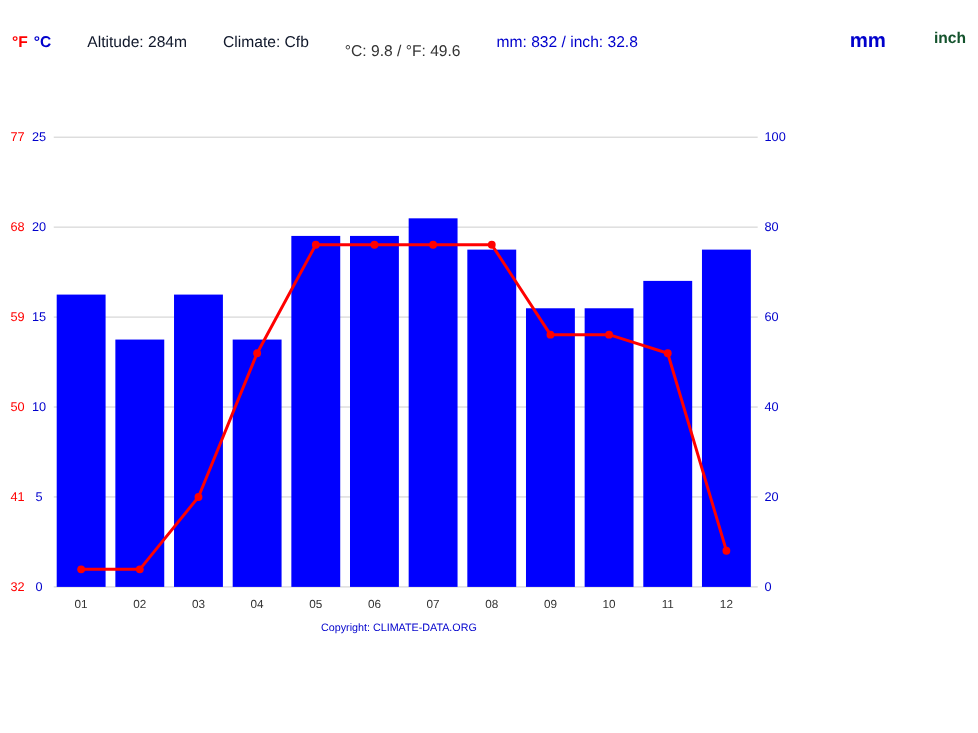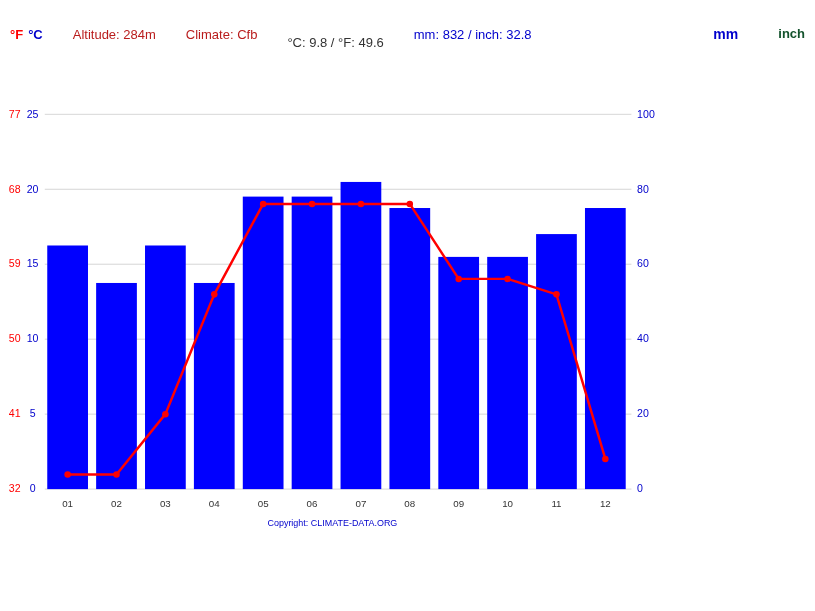--- a/index.html
+++ b/index.html
@@ -22,30 +22,30 @@
     }
 
     .header-axes {
       display: flex;
       gap: 5px;
     }
 
     .header-f { color: red; font-weight: bold; font-size: 13px; }
     .header-c { color: #00c; font-weight: bold; font-size: 13px; }
 
-    .header-info { color: #b91c1c; font-size: 13px; }
+    .header-info { color: #0f172a; font-size: 13px; }
     .header-temp { color: #333; font-size: 13px; margin-top: 17px; }
     .header-mm { color: #00c; font-size: 13px; text-align: right; }
 
     .right-labels {
       margin-left: auto;
       display: flex;
       gap: 8px;
     }
-    .label-mm { color: #00c; font-weight: bold; font-size: 14px; }
+    .label-mm { color: #00c; font-weight: bold; font-size: 17px; }
     .label-inch { color: #14532d; font-weight: bold; font-size: 13px; margin-left: 32px; }
 
     .chart-area {
       position: relative;
       width: 664px;
       height: 520px;
     }
 
     svg.chart-svg {
       position: absolute;

